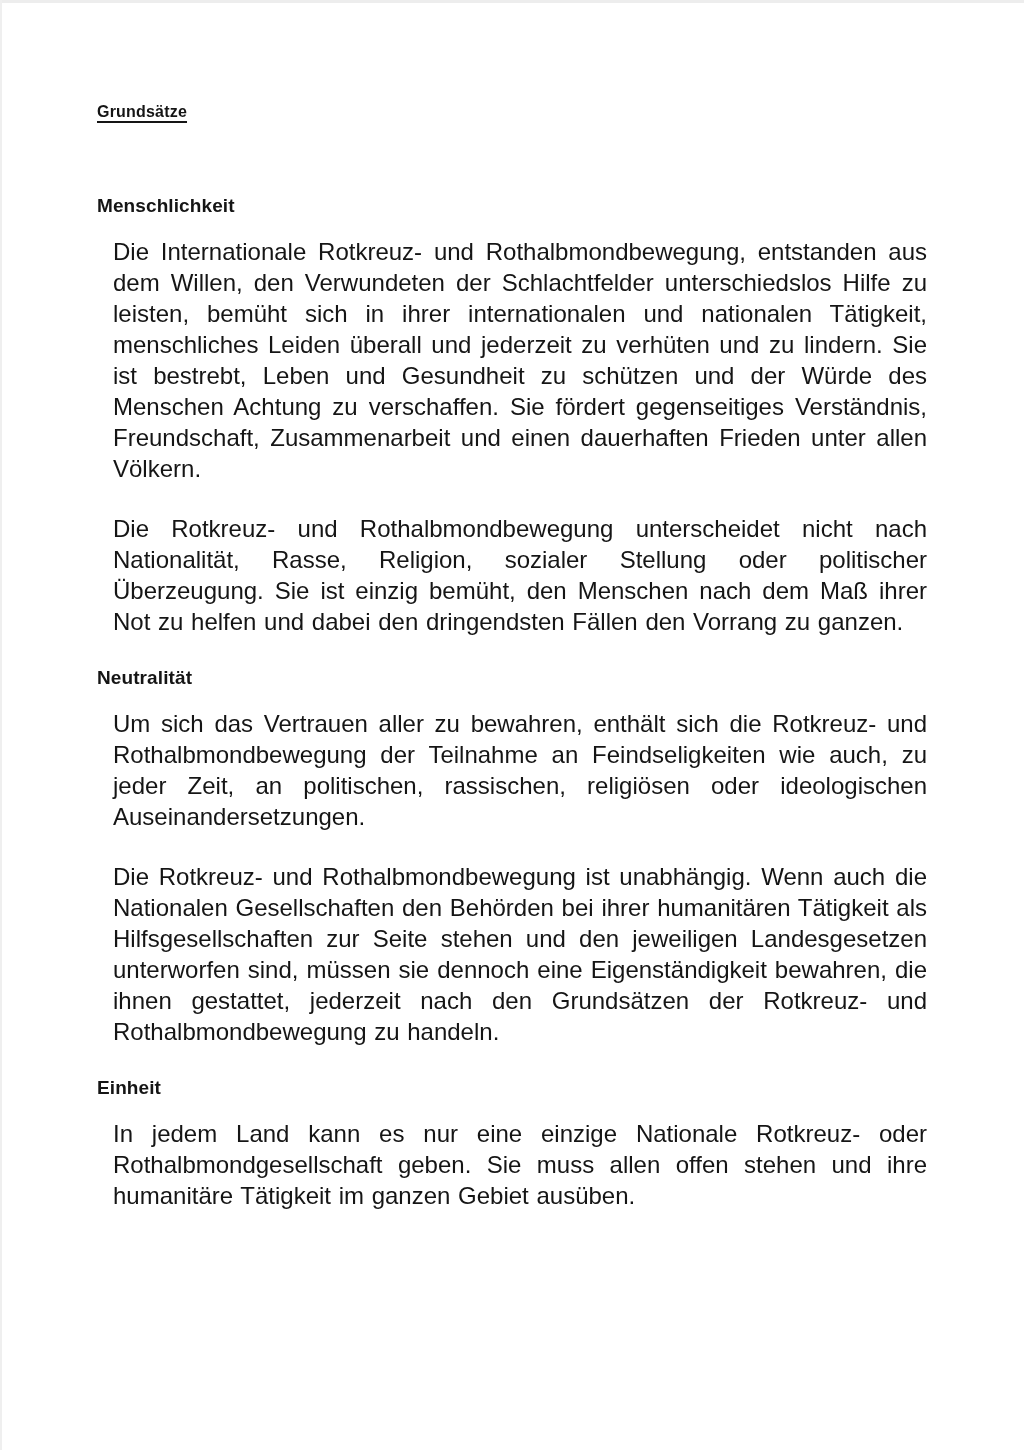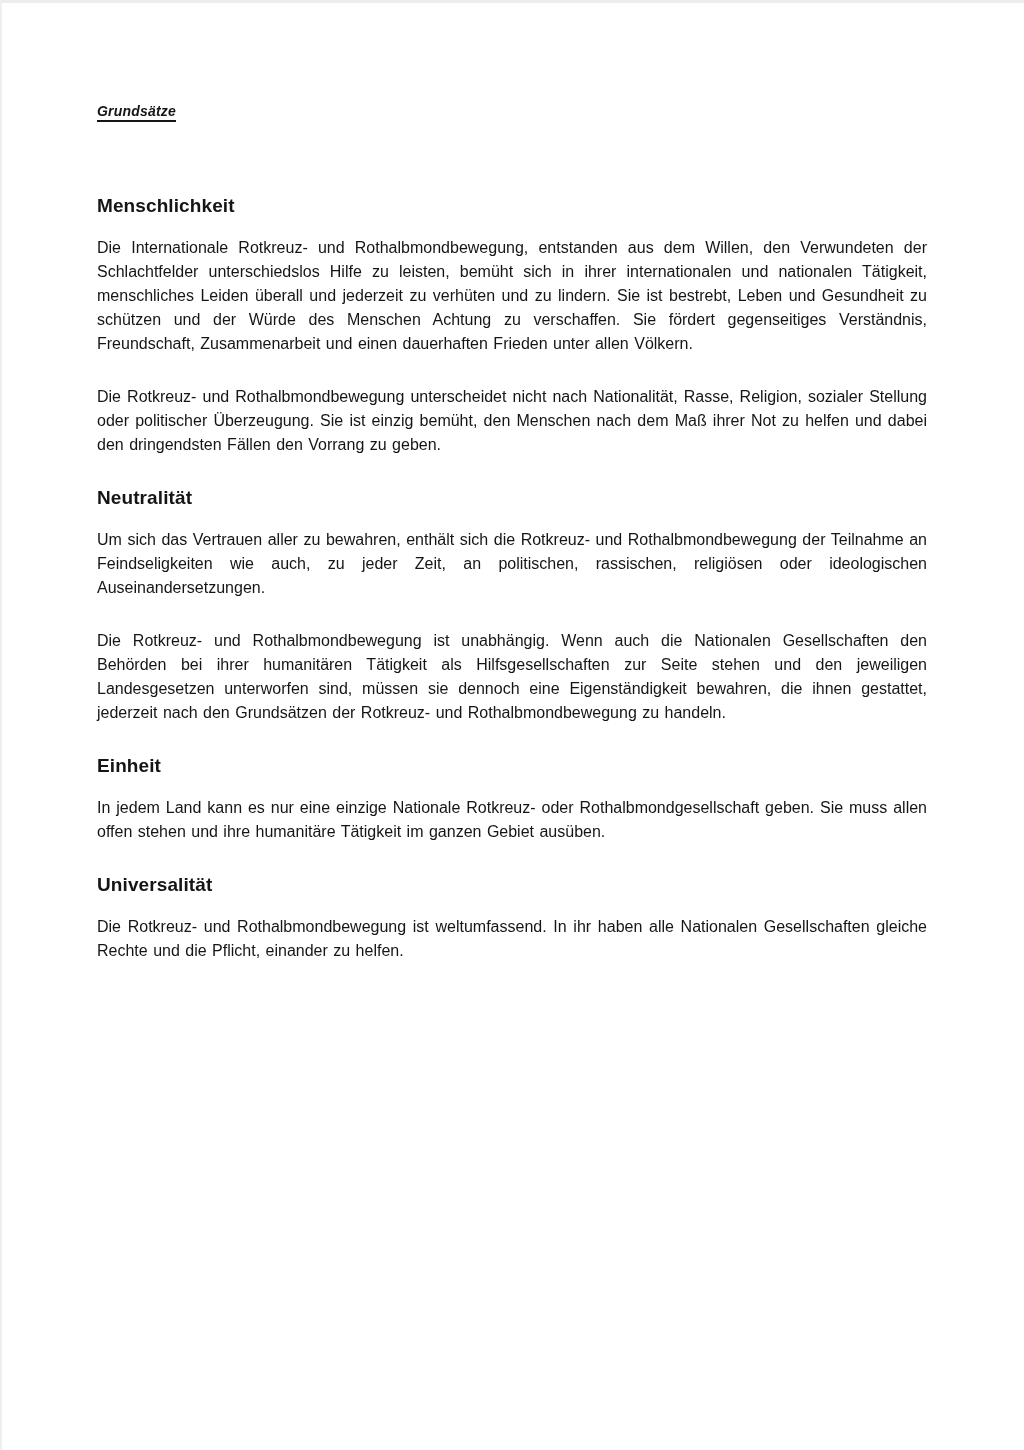--- a/index.html
+++ b/index.html
@@ -28,42 +28,41 @@
     top: 0; left: 0;
     width: 2px; height: 100%;
     background: #efefef;
   }
   .page {
     position: relative;
     box-sizing: border-box;
     padding: 98px 97px 0 97px;
   }
   .doc-title {
-    font-size: 14px;
+    font-size: 16px;
     line-height: 27px;
     font-weight: bold;
     text-decoration: underline;
     text-decoration-thickness: 2px;
     text-underline-offset: 4px;
     margin: 0 0 69px 0;
     letter-spacing: 0.2px;
-    font-style: italic;
   }
   .section h2 {
     font-size: 19px;
     line-height: 24px;
     font-weight: bold;
     margin: 12px 0 18px 0;
     letter-spacing: 0.1px;
   }
   .section p {
-    font-size: 16px;
-    line-height: 24px;
+    font-size: 24px;
+    line-height: 31px;
     text-align: justify;
-    margin: 0 0 29px 0;
+    margin: 0 0 29px 16px;
     word-spacing: 1px;
     hyphens: none;
   }
   .closing-heading {
     font-size: 21px;
     line-height: 26px;
     font-weight: bold;
     text-decoration: underline;
     text-decoration-thickness: 2px;
     text-underline-offset: 4px;
@@ -80,37 +79,33 @@
 <div class="page">
 
   <h1 class="doc-title">Grundsätze</h1>
 
   <div class="section">
     <h2>Menschlichkeit</h2>
     <p>Die Internationale Rotkreuz- und Rothalbmondbewegung, entstanden aus dem Willen, den Verwundeten der Schlachtfelder unterschiedslos Hilfe zu leisten, bemüht sich in ihrer internationalen und nationalen Tätigkeit, menschliches Leiden überall und jederzeit zu verhüten und zu lindern. Sie ist bestrebt, Leben und Gesundheit zu schützen und der Würde des Menschen Achtung zu verschaffen. Sie fördert gegenseitiges Verständnis, Freundschaft, Zusammenarbeit und einen dauerhaften Frieden unter allen Völkern.</p>
   </div>
 
   <div class="section">
-    <p>Die Rotkreuz- und Rothalbmondbewegung unterscheidet nicht nach Nationalität, Rasse, Religion, sozialer Stellung oder politischer Überzeugung. Sie ist einzig bemüht, den Menschen nach dem Maß ihrer Not zu helfen und dabei den dringendsten Fällen den Vorrang zu geben.</p>
+    <p>Die Rotkreuz- und Rothalbmondbewegung unterscheidet nicht nach Nationalität, Rasse, Religion, sozialer Stellung oder politischer Überzeugung. Sie ist einzig bemüht, den Menschen nach dem Maß ihrer Not zu helfen und dabei den dringendsten Fällen den Vorrang zu ganzen.</p>
   </div>
 
   <div class="section">
     <h2>Neutralität</h2>
     <p>Um sich das Vertrauen aller zu bewahren, enthält sich die Rotkreuz- und Rothalbmondbewegung der Teilnahme an Feindseligkeiten wie auch, zu jeder Zeit, an politischen, rassischen, religiösen oder ideologischen Auseinandersetzungen.</p>
   </div>
 
   <div class="section">
     <p>Die Rotkreuz- und Rothalbmondbewegung ist unabhängig. Wenn auch die Nationalen Gesellschaften den Behörden bei ihrer humanitären Tätigkeit als Hilfsgesellschaften zur Seite stehen und den jeweiligen Landesgesetzen unterworfen sind, müssen sie dennoch eine Eigenständigkeit bewahren, die ihnen gestattet, jederzeit nach den Grundsätzen der Rotkreuz- und Rothalbmondbewegung zu handeln.</p>
   </div>
 
 
   <div class="section">
     <h2>Einheit</h2>
     <p>In jedem Land kann es nur eine einzige Nationale Rotkreuz- oder Rothalbmondgesellschaft geben. Sie muss allen offen stehen und ihre humanitäre Tätigkeit im ganzen Gebiet ausüben.</p>
   </div>
 
-  <div class="section">
-    <h2>Universalität</h2>
-    <p>Die Rotkreuz- und Rothalbmondbewegung ist weltumfassend. In ihr haben alle Nationalen Gesellschaften gleiche Rechte und die Pflicht, einander zu helfen.</p>
-  </div>
 
 
 </div>
 
 </body></html>

